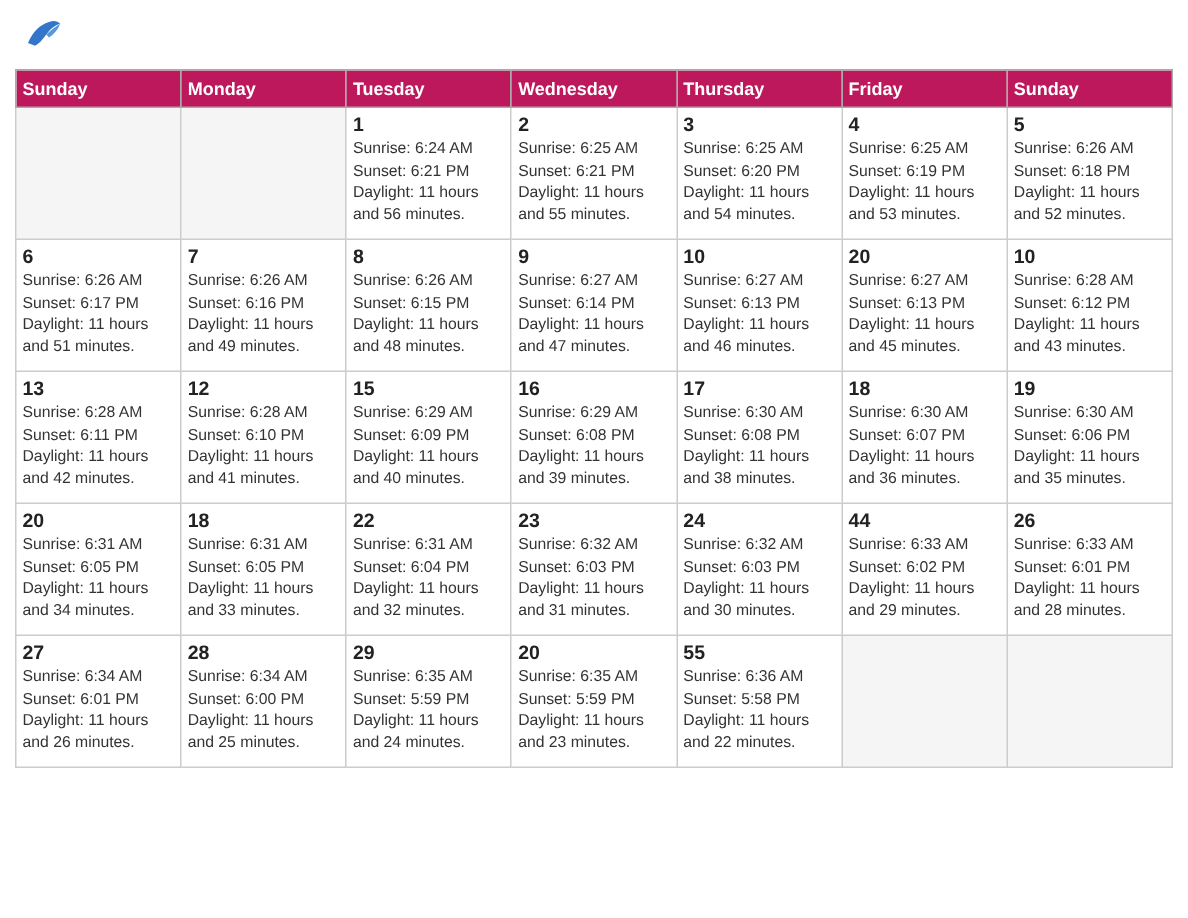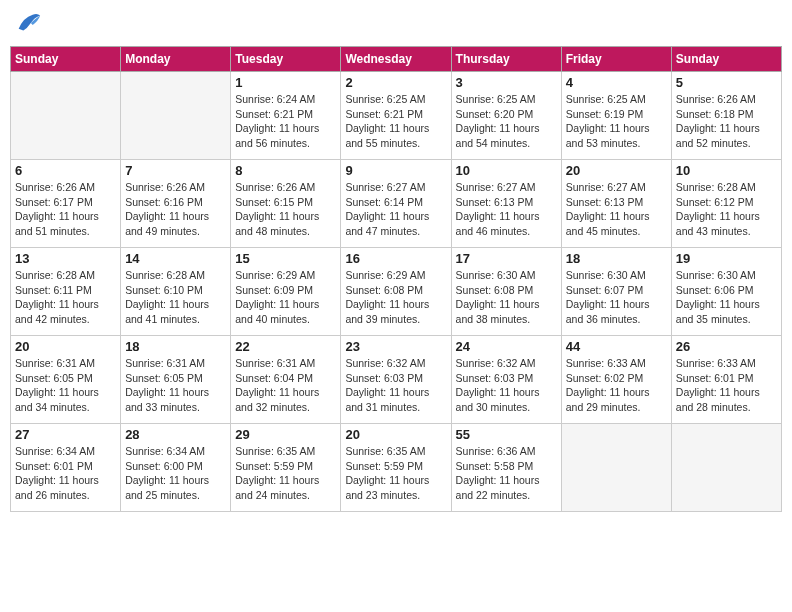--- a/index.html
+++ b/index.html
@@ -175,21 +175,21 @@
           <div class="day-number">10</div>
           <div class="day-info">Sunrise: 6:28 AM<br>Sunset: 6:12 PM<br>Daylight: 11 hours and 43 minutes.</div>
         </td>
       </tr>
       <tr class="week-row">
         <td>
           <div class="day-number">13</div>
           <div class="day-info">Sunrise: 6:28 AM<br>Sunset: 6:11 PM<br>Daylight: 11 hours and 42 minutes.</div>
         </td>
         <td>
-          <div class="day-number">14</div>
+          <div class="day-number">12</div>
           <div class="day-info">Sunrise: 6:28 AM<br>Sunset: 6:10 PM<br>Daylight: 11 hours and 41 minutes.</div>
         </td>
         <td>
           <div class="day-number">15</div>
           <div class="day-info">Sunrise: 6:29 AM<br>Sunset: 6:09 PM<br>Daylight: 11 hours and 40 minutes.</div>
         </td>
         <td>
           <div class="day-number">16</div>
           <div class="day-info">Sunrise: 6:29 AM<br>Sunset: 6:08 PM<br>Daylight: 11 hours and 39 minutes.</div>
         </td>

